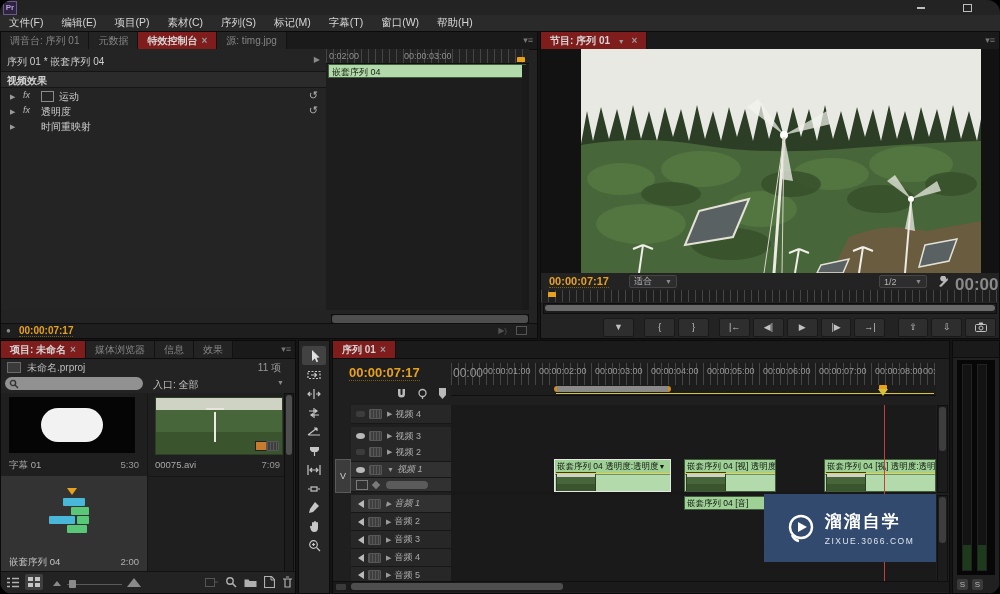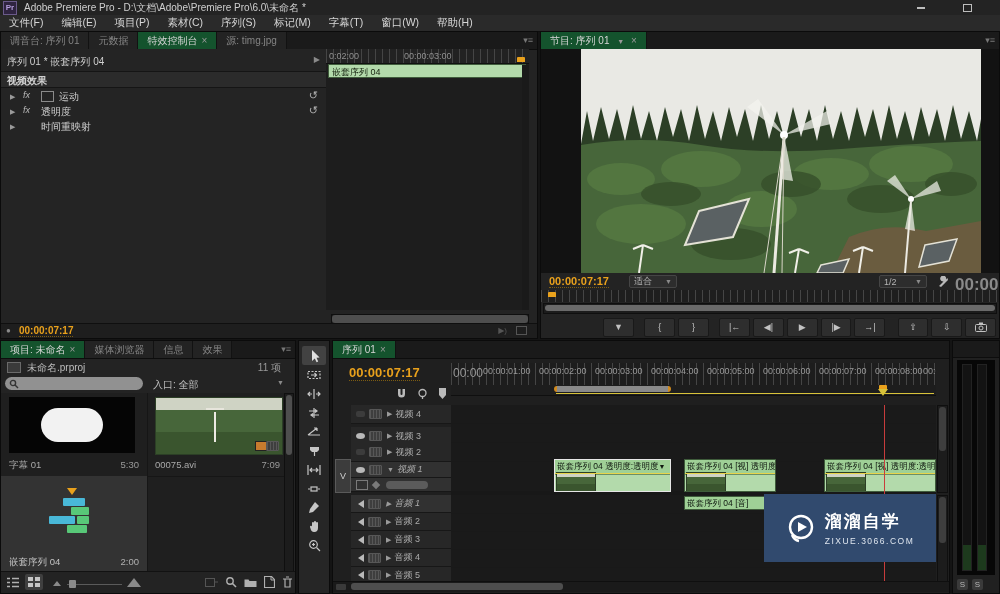--- a/index.html
+++ b/index.html
@@ -1,33 +1,33 @@
 <!DOCTYPE html>
 <html><head>
 <meta charset="utf-8">
 <style>
   html,body{margin:0;padding:0;background:#000;}
   .app{position:relative;width:1000px;height:594px;background:#141414;overflow:hidden;
-       font-family:"Liberation Sans",sans-serif;color:#c8c8c8;font-size:11px;}
+       font-family:"Liberation Sans",sans-serif;color:#c8c8c8;font-size:11px;border-radius:13px;}
   .abs{position:absolute;}
   .panel{position:absolute;background:#232323;border:1px solid #0b0b0b;box-sizing:border-box;}
   
   .titlebar{position:absolute;left:0;top:0;width:1000px;height:15px;background:#232323;display:flex;align-items:center;}
   .prlogo{width:12px;height:12px;margin-left:3px;background:#2f2440;border:1px solid #6a5a8a;color:#b39ddb;
           font-size:8px;font-weight:bold;display:flex;align-items:center;justify-content:center;}
   .apptitle{margin-left:7px;font-size:10px;color:#cfcfcf;white-space:nowrap;}
   .winbtn{position:absolute;top:2px;width:18px;height:11px;display:flex;align-items:center;justify-content:center;}
   .minglyph{width:8px;height:2px;background:#bdbdbd;}
   .restglyph{width:7px;height:6px;border:1px solid #bdbdbd;}
   .menubar{position:absolute;left:0;top:15px;width:1000px;height:16px;background:#2a2a2a;display:flex;align-items:center;border-bottom:1px solid #0e0e0e;}
   .menuitem{padding:0 9px;font-size:10.5px;color:#d6d6d6;}
   
   .tabrow{position:absolute;left:0;right:0;top:0;height:17px;background:#1a1a1a;border-bottom:1px solid #0d0d0d;display:flex;}
   .tab{padding:2px 9px 0 9px;color:#848484;font-size:10px;background:#232323;border-right:1px solid #121212;white-space:nowrap;}
-  .tab.active{background:#14532d;color:#d6d6d6;}
+  .tab.active{background:#7f1d1d;color:#d6d6d6;font-weight:bold;}
   .tab .x{color:#9a9a9a;margin-left:4px;}
   .panelmenu{position:absolute;right:4px;top:3px;color:#777;font-size:9px;}
   
   .tc-orange{color:#e9a11c;font-weight:bold;border-bottom:1px dotted #7d5c12;}
   .grey-tc{color:#8a8a8a;font-weight:bold;}
   .ddbox{background:#2d2d2d;border:1px solid #454545;border-radius:2px;color:#b4b4b4;font-size:9px;
          display:flex;align-items:center;justify-content:space-between;padding:0 4px;height:13px;box-sizing:border-box;}
   .ticks{background-image:repeating-linear-gradient(90deg,#454545 0 1px,transparent 1px 7px);}
   .scrollthumb{background:#4e4e4e;border-radius:3px;}
   .scrolltrack{background:#1c1c1c;border:1px solid #0f0f0f;}
@@ -54,21 +54,20 @@
   .pent{width:0;height:0;border-left:5px solid transparent;border-right:5px solid transparent;border-top:7px solid #e9a11c;}
   .pentsq{width:8px;height:5px;background:#e9a11c;border-radius:1px 1px 0 0;}
 </style>
 </head>
 <body>
 
 <div class="app">
 
   <div class="titlebar">
     <div class="prlogo">Pr</div>
-    <div class="apptitle">Adobe Premiere Pro - D:\文档\Adobe\Premiere Pro\6.0\未命名 *</div>
     <div class="winbtn" style="right:70px;">
         <div class="minglyph"></div>
       </div>
     <div class="winbtn" style="right:24px;">
         <div class="restglyph"></div>
       </div>
   </div>
 
   <div class="menubar">
     <span class="menuitem">文件(F)</span>

